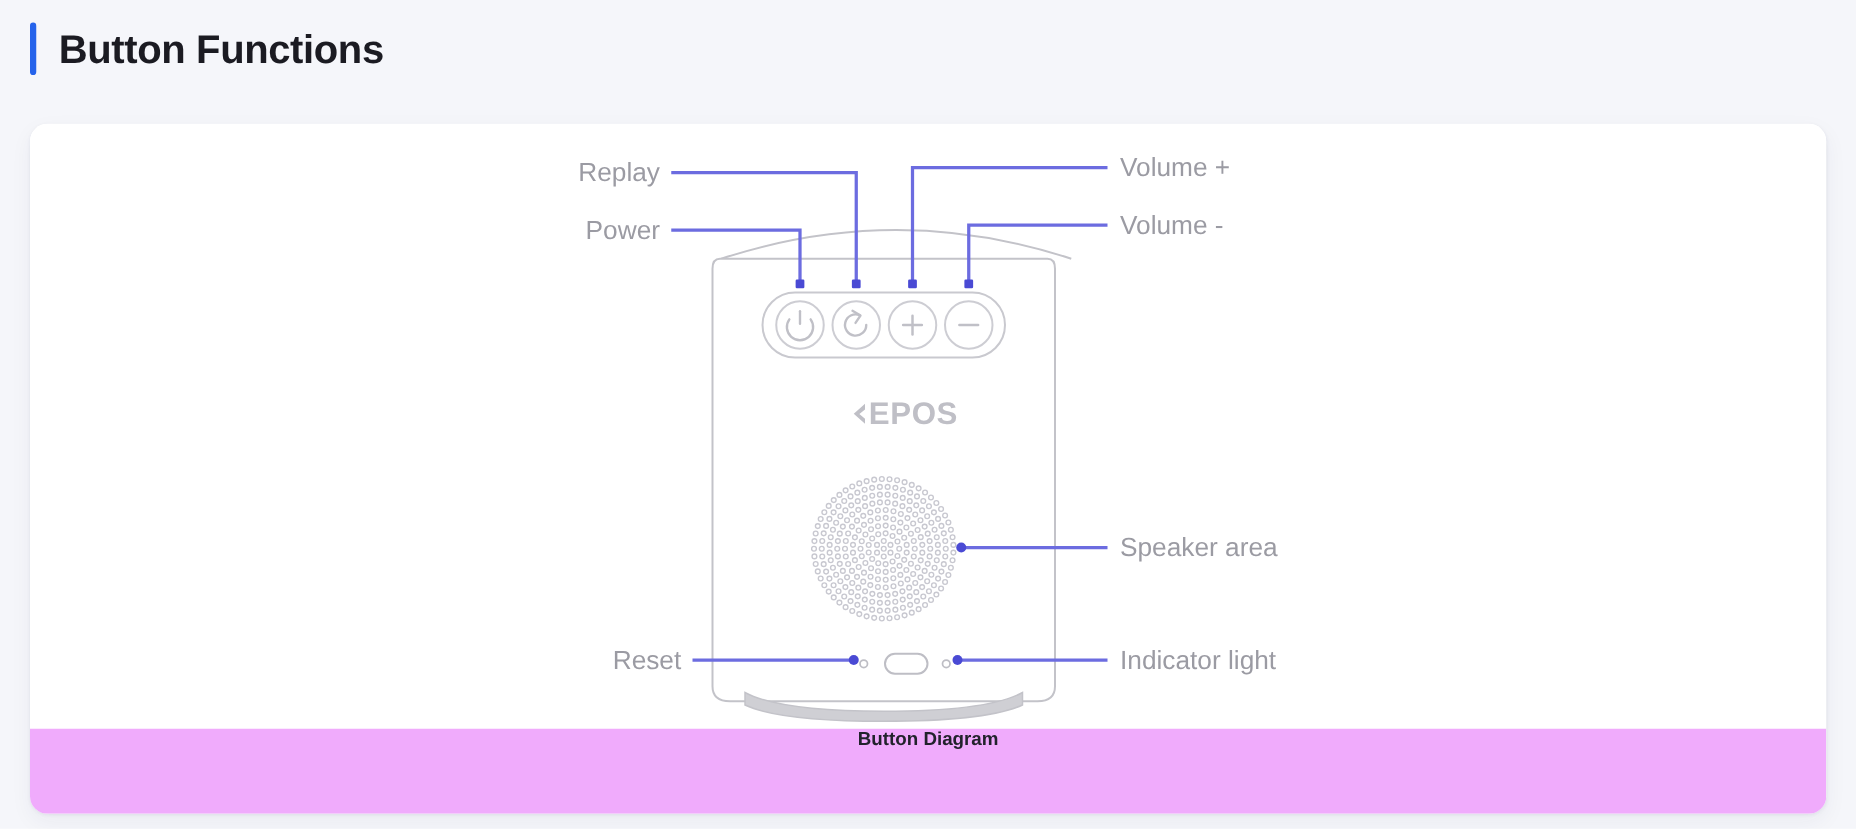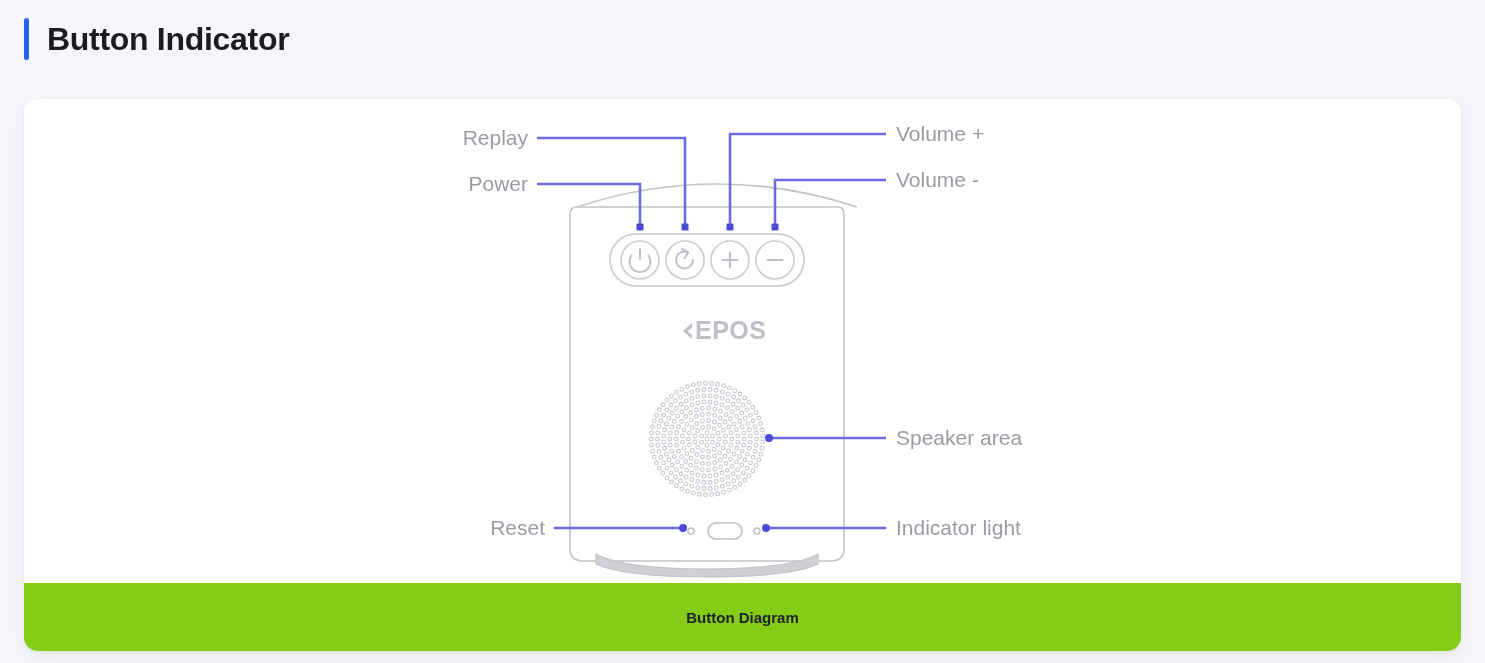--- a/index.html
+++ b/index.html
@@ -57,23 +57,23 @@
     width: 100%;
     height: 484px;
     background: #ffffff;
   }
   .caption-bar {
     position: absolute;
     left: 0;
     bottom: 0;
     width: 100%;
     height: 68px;
-    background: #84cc16;
+    background: #f0abfc;
     display: flex;
-    align-items: center;
+    align-items: flex-start;
     justify-content: center;
   }
   .caption-text {
     font-size: 15px;
     font-weight: bold;
     color: #22222c;
   }
 
   
   .diagram {
@@ -87,21 +87,21 @@
     font-family: "Liberation Sans", sans-serif;
     font-size: 21px;
     fill: #9b9ba3;
   }
 </style>
 </head>
 <body>
 
 <div class="page-header">
   <div class="title-accent"></div>
-  <div class="page-title">Button Indicator</div>
+  <div class="page-title">Button Functions</div>
 </div>
 
 <div class="card">
 
   <div class="figure-area">
 
     <svg class="diagram" viewBox="0 0 1437 484">
       <defs>
         
       </defs>

